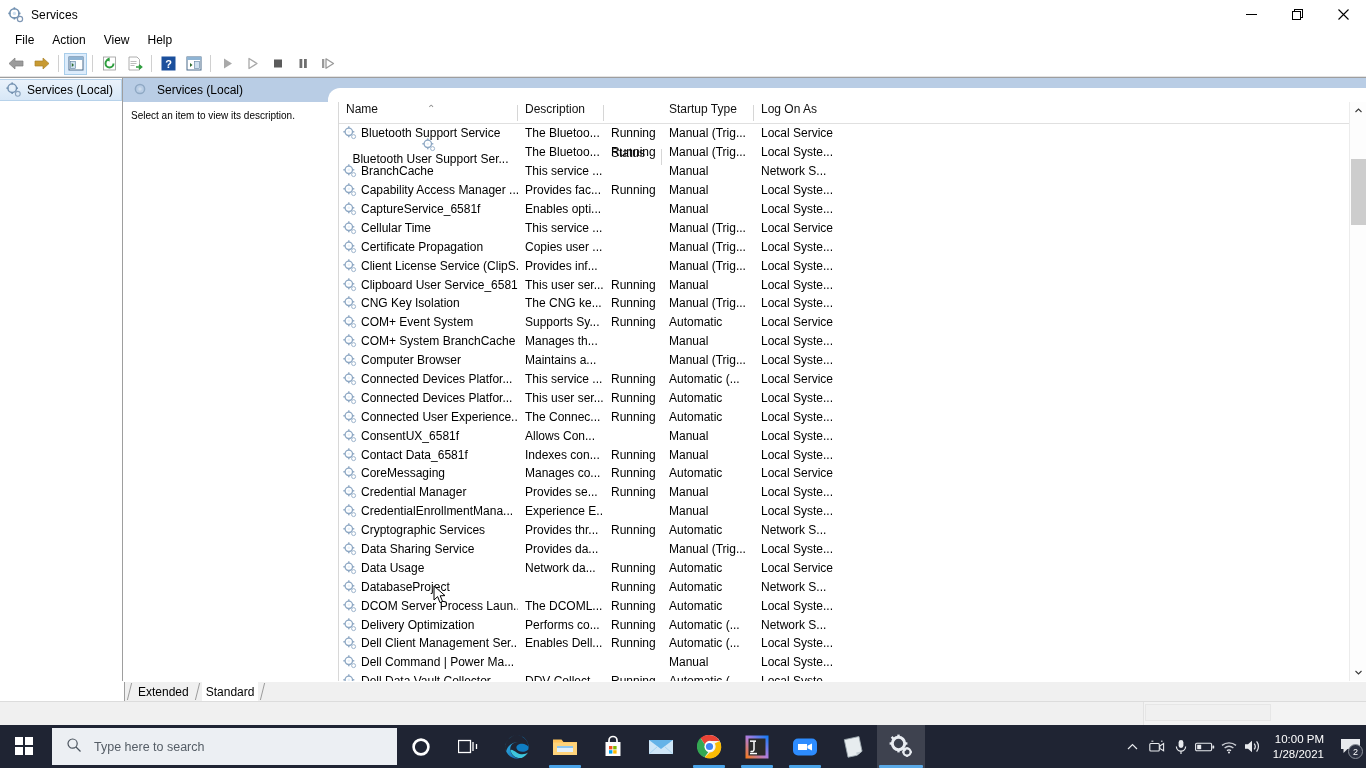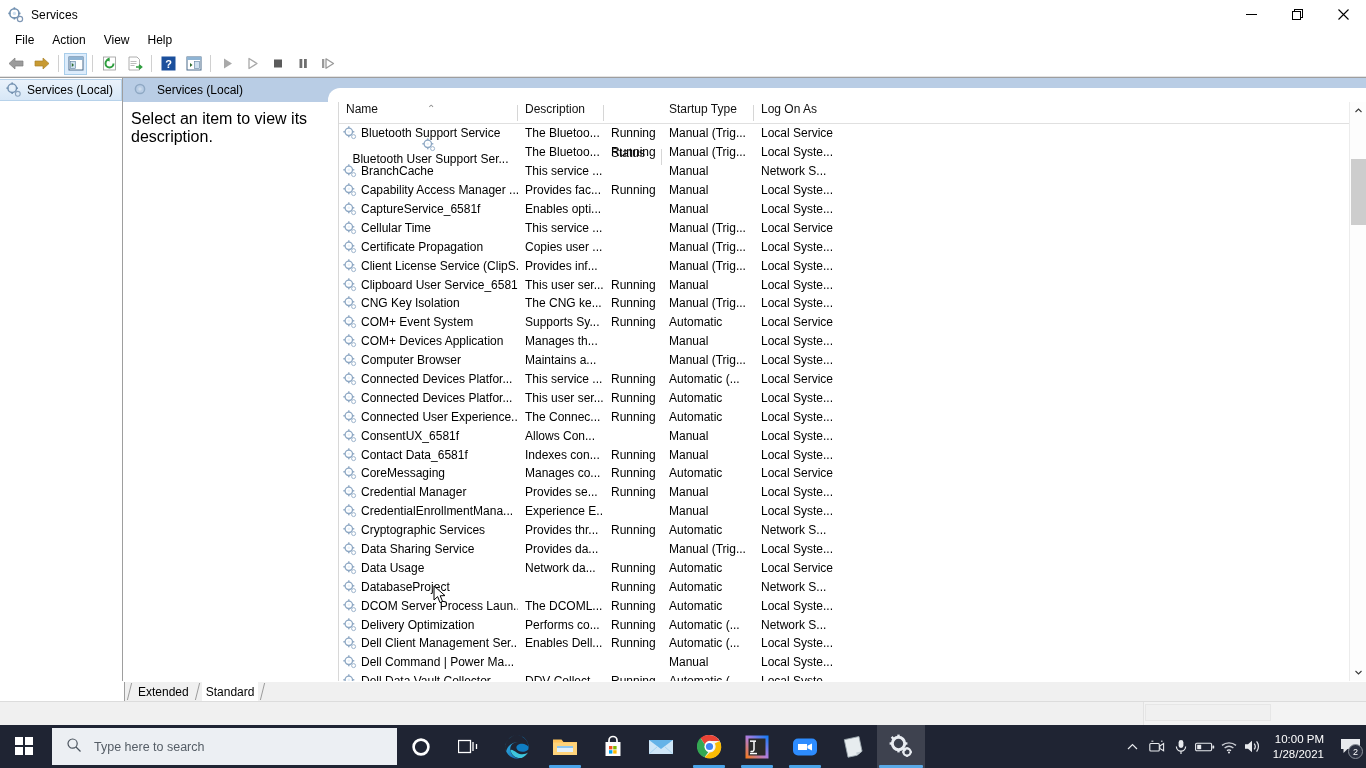--- a/index.html
+++ b/index.html
@@ -121,21 +121,21 @@
 
   #result-inner {
     flex: 1 1 auto; min-height: 0;
     display: flex; position: relative; background: #ffffff;
   }
 
   
   #desc-pane {
     width: 216px; flex: 0 0 216px;
     padding: 8px 6px 0 8px;
-    font-size: 16px; color: #000;
+    font-size: 10px; color: #000;
     border-right: 1px solid #d8d8d8;
   }
 
   
   #listview {
     flex: 1 1 auto; min-width: 0;
     position: relative; overflow: hidden;
     background:#fff;
   }
   #lv-header {
@@ -714,21 +714,21 @@
                       <circle cx="5.8" cy="5.8" r="3.7" fill="none" stroke="#8ea8c4" stroke-width="1.3"></circle>
                       <circle cx="5.8" cy="5.8" r="1.3" fill="#e9f2fa"></circle>
                       <g fill="#8ea8c4">
                         <rect x="5.1" y="0.3" width="1.4" height="1.8"></rect>
                         <rect x="5.1" y="9.5" width="1.4" height="1.8"></rect>
                         <rect x="0.3" y="5.1" width="1.8" height="1.4"></rect>
                         <rect x="9.5" y="5.1" width="1.8" height="1.4"></rect>
                       </g>
                       <circle cx="10.6" cy="10.6" r="2" fill="none" stroke="#9db4cd" stroke-width="1"></circle>
                     </svg></span>
-                  <span>COM+ Devices Application</span>
+                  <span>COM+ System BranchCache</span>
                 </div>
                 <div class="cell " style="width: 86px;">Manages th...</div>
                 <div class="cell " style="width: 58px;"></div>
                 <div class="cell " style="width: 92px;">Manual</div>
                 <div class="cell " style="width: 83px;">Local Syste...</div>
               </div>
               <div class="lv-row">
                 <div class="cell name" style="width: 179px;">
                   <span class="svc-icon"><svg viewBox="0 0 14 14" width="14" height="14">
                       <circle cx="5.8" cy="5.8" r="3.7" fill="none" stroke="#8ea8c4" stroke-width="1.3"></circle>

